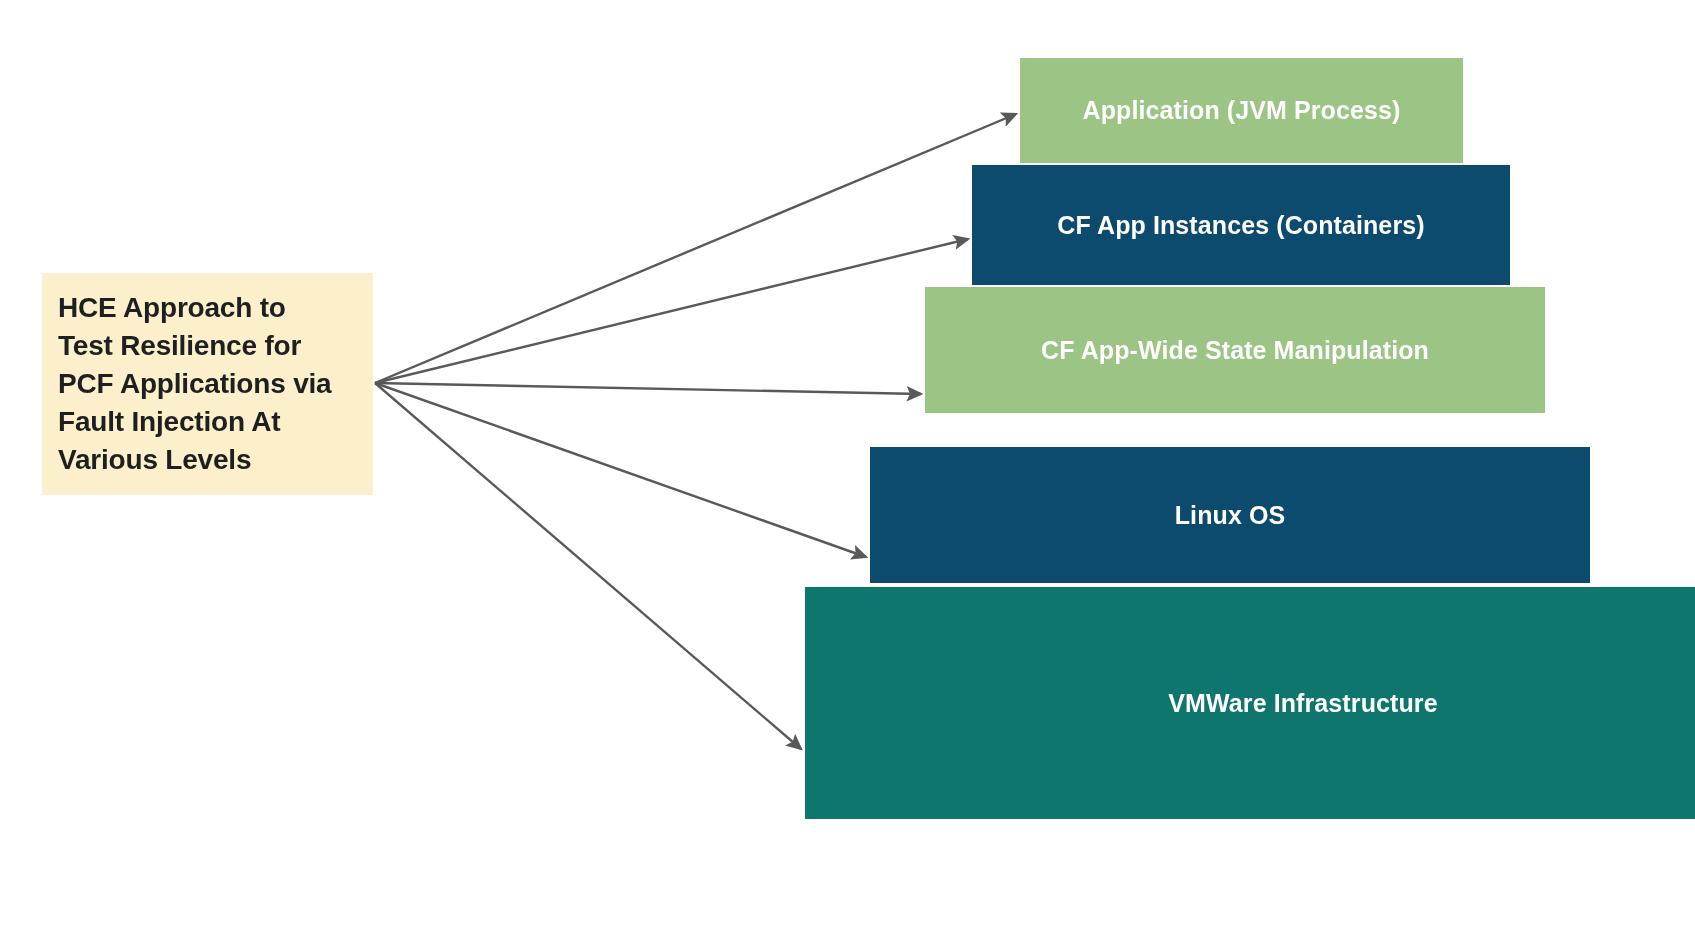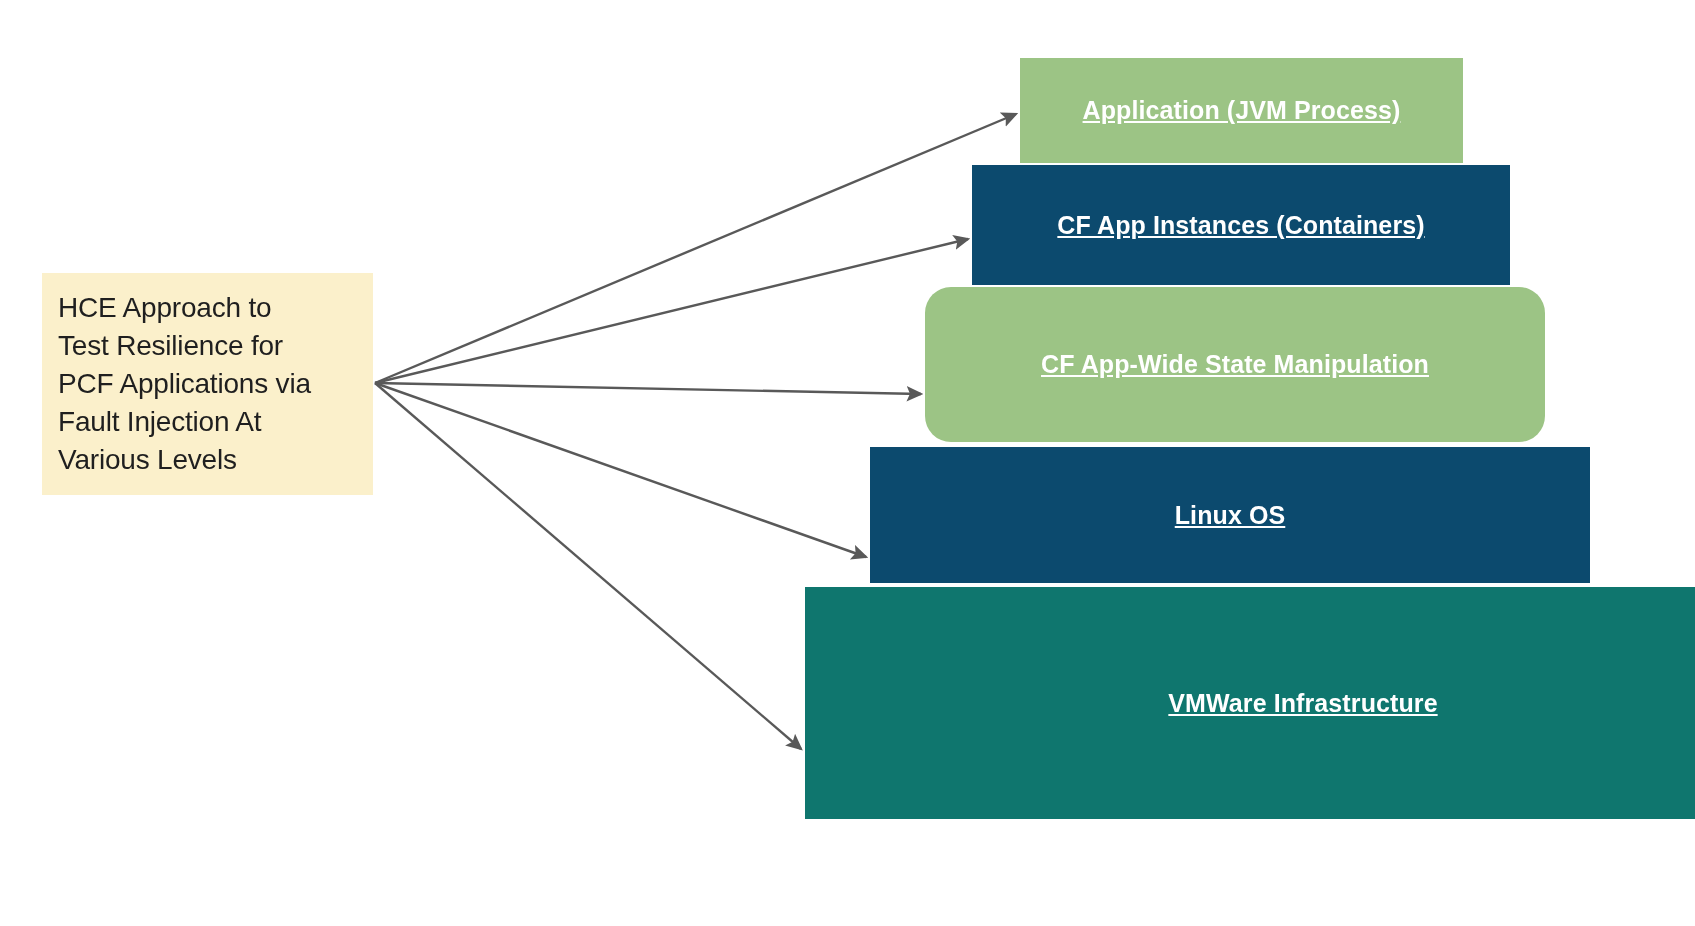--- a/index.html
+++ b/index.html
@@ -33,42 +33,41 @@
     box-sizing: border-box;
     display: flex;
     align-items: center;
     justify-content: flex-start;
   }
   .note-text {
     font-family: "Liberation Sans", sans-serif;
     font-size: 28px;
     line-height: 38px;
     color: #1f1f1f;
-    font-weight: 400;
+    font-weight: 700;
     padding: 0 14px 0 16px;
     white-space: pre-line;
     letter-spacing: -0.2px;
   }
   .layer-box {
     position: absolute;
     background: #9CC485;
     box-sizing: border-box;
     display: flex;
     align-items: center;
     justify-content: center;
   }
   .layer-label {
     font-family: "Liberation Sans", sans-serif;
     font-weight: bold;
     font-size: 25px;
     color: #ffffff;
     text-align: center;
     letter-spacing: 0.1px;
     white-space: nowrap;
-    text-decoration: underline;
   }
 </style>
 </head>
 <body>
 
 <div id="canvas">
 
   <svg id="arrow-layer" viewBox="0 0 1695 926" xmlns="http://www.w3.org/2000/svg">
     <defs>
       <marker id="arrowhead" markerWidth="7" markerHeight="7" refX="6" refY="3.2" orient="auto" markerUnits="strokeWidth">
@@ -92,21 +91,21 @@
 Various Levels</div>
   </div>
 
   <div id="layer-group">
       <div class="layer-box" style="left: 1020px; top: 58px; width: 443px; height: 105px; background: rgb(156, 196, 133);">
         <div class="layer-label">Application (JVM Process)</div>
       </div>
       <div class="layer-box" style="left: 972px; top: 165px; width: 538px; height: 120px; background: #0c4a6e;">
         <div class="layer-label">CF App Instances (Containers)</div>
       </div>
-      <div class="layer-box" style="left: 925px; top: 287px; width: 620px; height: 155px; background: rgb(156, 196, 133); border-radius: 26px;">
+      <div class="layer-box" style="left: 925px; top: 287px; width: 620px; height: 126px; background: rgb(156, 196, 133);">
         <div class="layer-label">CF App-Wide State Manipulation</div>
       </div>
       <div class="layer-box" style="left: 870px; top: 447px; width: 720px; height: 136px; background: #0c4a6e;">
         <div class="layer-label">Linux OS</div>
       </div>
       <div class="layer-box" style="left: 805px; top: 587px; width: 996px; height: 232px; background: #0f766e;">
         <div class="layer-label">VMWare Infrastructure</div>
       </div>
     </div>
 

